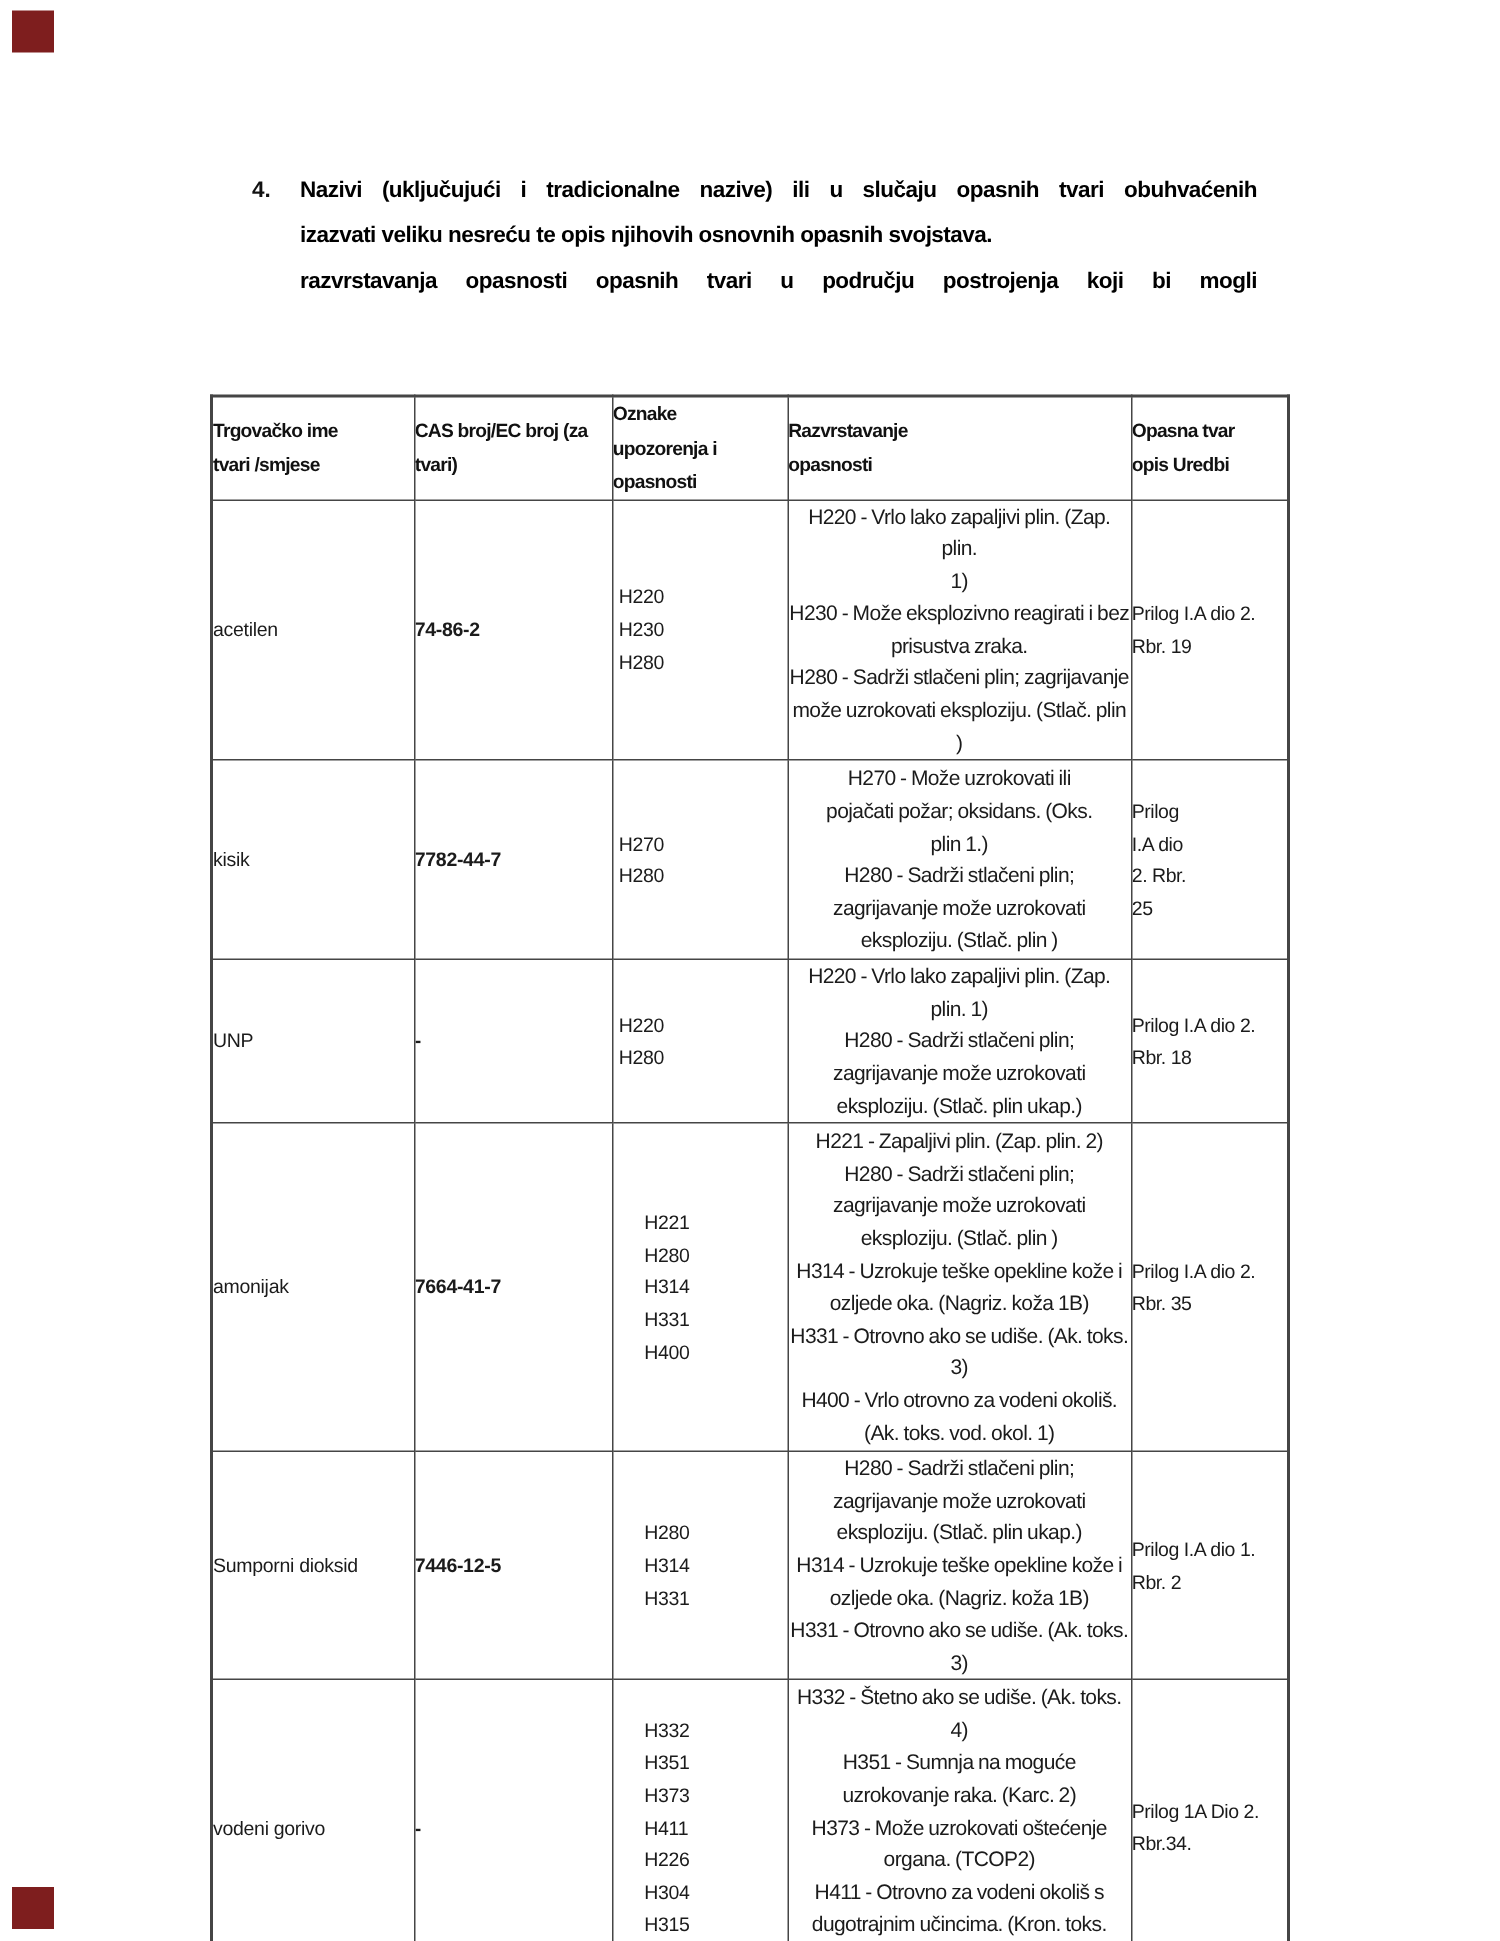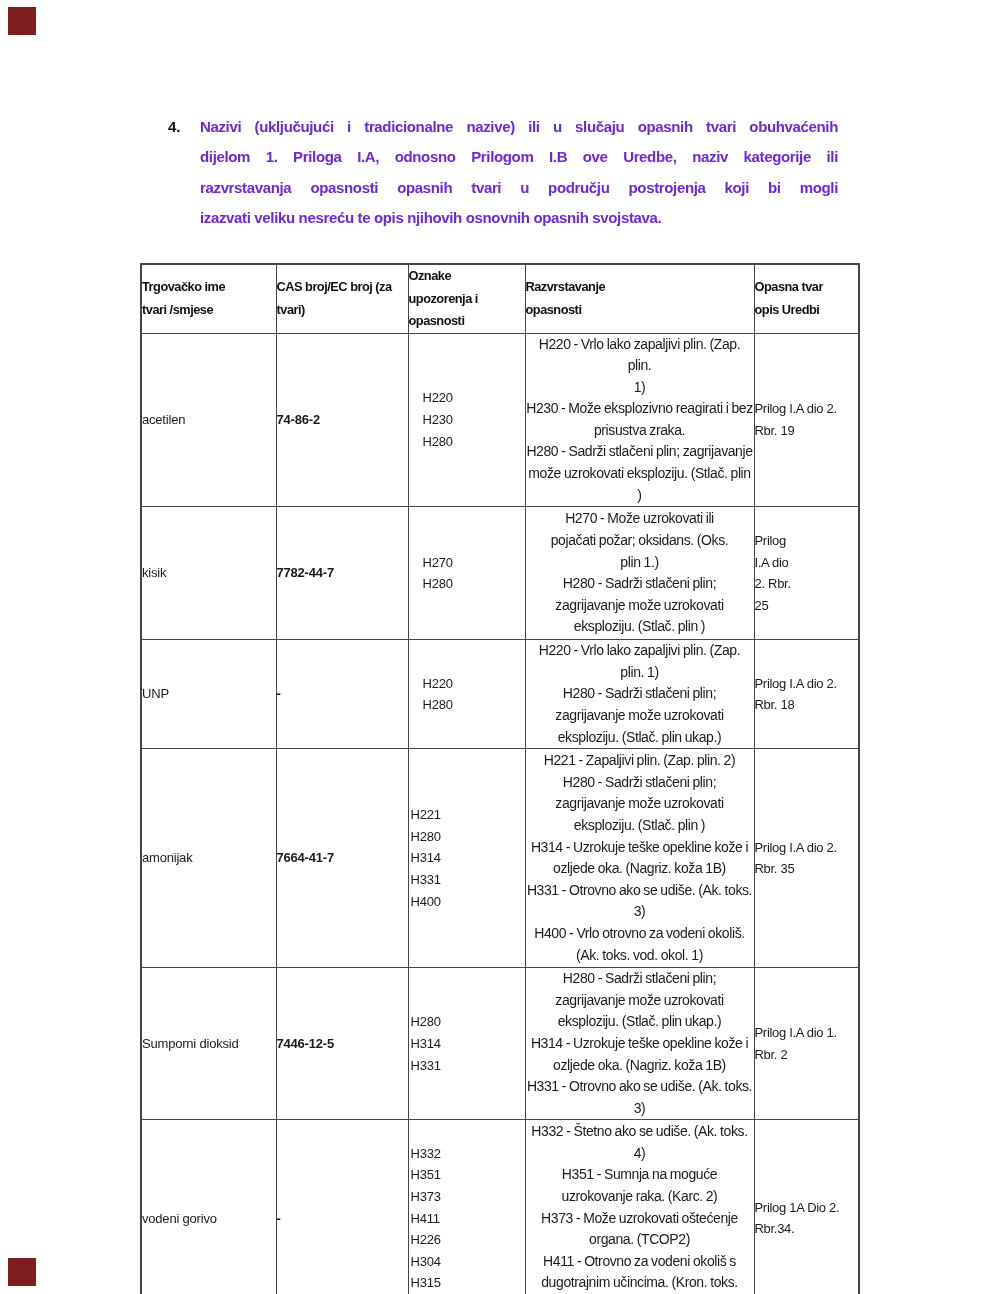--- a/index.html
+++ b/index.html
@@ -6,58 +6,57 @@
   .page{position:relative;width:1000px;height:1294px;background:#ffffff;overflow:hidden;
         font-family:"Liberation Sans","DejaVu Sans",sans-serif;color:#1b1b1b;}
   .corner-marker{position:absolute;width:28px;height:28px;background:#7e1e1e;}
   .corner-marker.tl{left:8px;top:7px;}
   .corner-marker.bl{left:8px;top:1258px;}
 
   
   .heading{position:absolute;left:168px;top:112px;width:670px;}
   .hnum{position:absolute;left:0;top:0;font-weight:bold;font-size:15px;line-height:30.3px;color:#111;}
   .hlines{margin-left:32px;width:638px;}
-  .hline{font-weight:bold;font-size:15px;line-height:30.3px;letter-spacing:-0.35px;color:#6d28d9;
+  .hline{font-weight:bold;font-size:15px;line-height:30.3px;letter-spacing:-0.35px;color:#000000;
          text-align:justify;white-space:normal;}
   .hline.just{text-align-last:justify;}
   .hline.last{text-align:left;}
 
   
   table.subst{position:absolute;left:140px;top:263px;width:718px;border-collapse:collapse;
               table-layout:fixed;border:2px solid #454545;border-bottom:3px solid #8f8f8f;}
   table.subst th,table.subst td{border:1px solid #454545;padding:0;vertical-align:middle;
               overflow:hidden;white-space:pre-line;}
   th{font-weight:bold;font-size:12.8px;line-height:22.4px;letter-spacing:-0.5px;text-align:left;
      padding-left:8px;color:#111;}
   th.h4{padding-left:11px;}
   th.h5{padding-left:9px;}
   td{font-size:13px;line-height:21.6px;letter-spacing:-0.2px;}
   td.c1{padding-left:7px;}
   td.c2{padding-left:36px;font-weight:bold;}
-  td.c3.flush{padding-left:14px;}
-  td.c3.ind{padding-left:2px;}
+  td.c3.flush{padding-left:4px;}
+  td.c3.ind{padding-left:21px;}
   td.c4{vertical-align:top;padding:2px 2px 0 3px;font-size:14px;letter-spacing:-0.4px;
         word-spacing:-0.5px;line-height:21.6px;text-align:center;}
   td.c5{padding-left:9px;letter-spacing:-0.3px;}
 </style>
 </head>
 <body>
 
 <div class="page">
 
   <div class="corner-marker tl"></div>
   <div class="corner-marker bl"></div>
 
   <div class="heading">
     <div class="hnum">4.</div>
     <div class="hlines">
       <div class="hline just">Nazivi (uključujući i tradicionalne nazive) ili u slučaju opasnih tvari obuhvaćenih</div>
-      <div class="hline just">dijelom 1. Priloga I.A, odnosno Prilogom I.B ove Uredbe, naziv kategorije ili</div>
+      <div class="hline last">izazvati veliku nesreću te opis njihovih osnovnih opasnih svojstava.</div>
       <div class="hline just">razvrstavanja opasnosti opasnih tvari u području postrojenja koji bi mogli</div>
-      <div class="hline last">izazvati veliku nesreću te opis njihovih osnovnih opasnih svojstava.</div>
     </div>
   </div>
 
   <table class="subst">
     <colgroup>
       <col style="width:135px">
         <col style="width:132px">
         <col style="width:117px">
       <col style="width:229px">
         <col style="width:105px">

